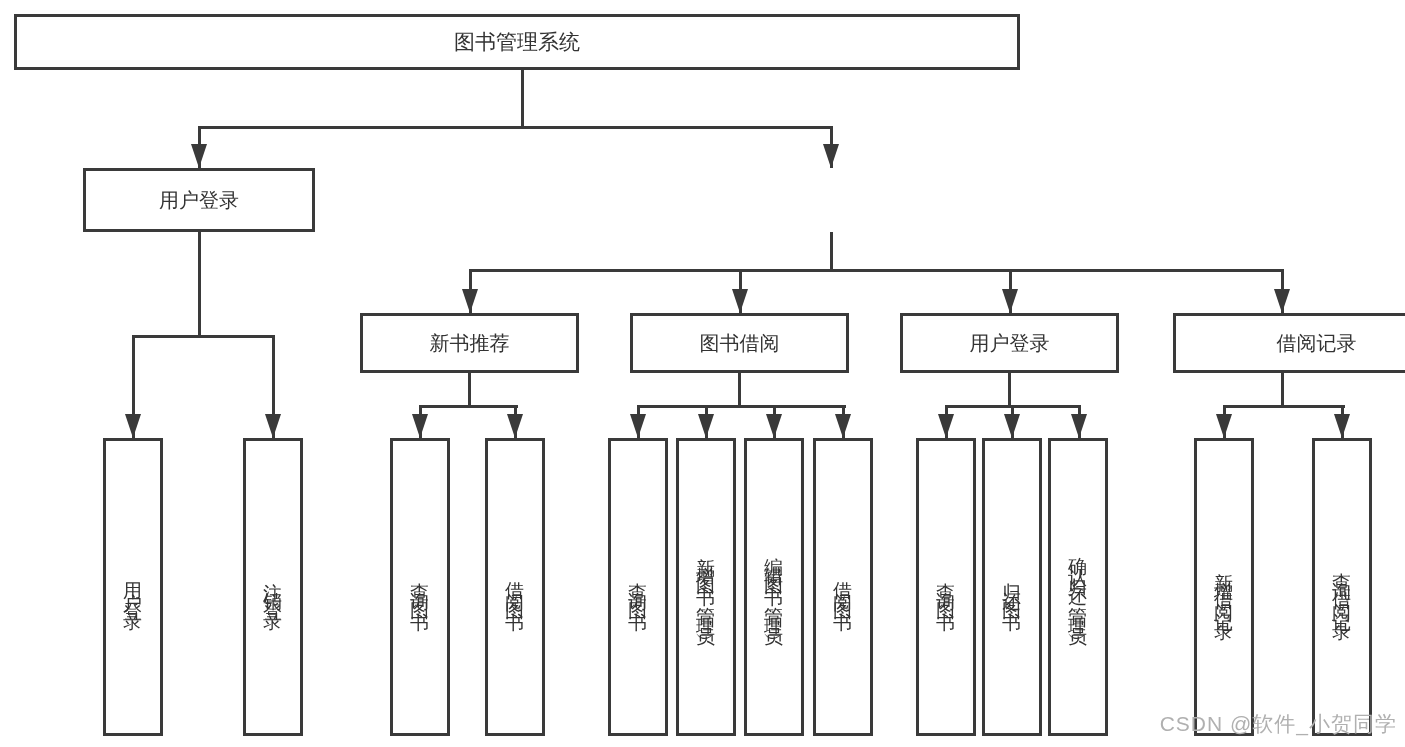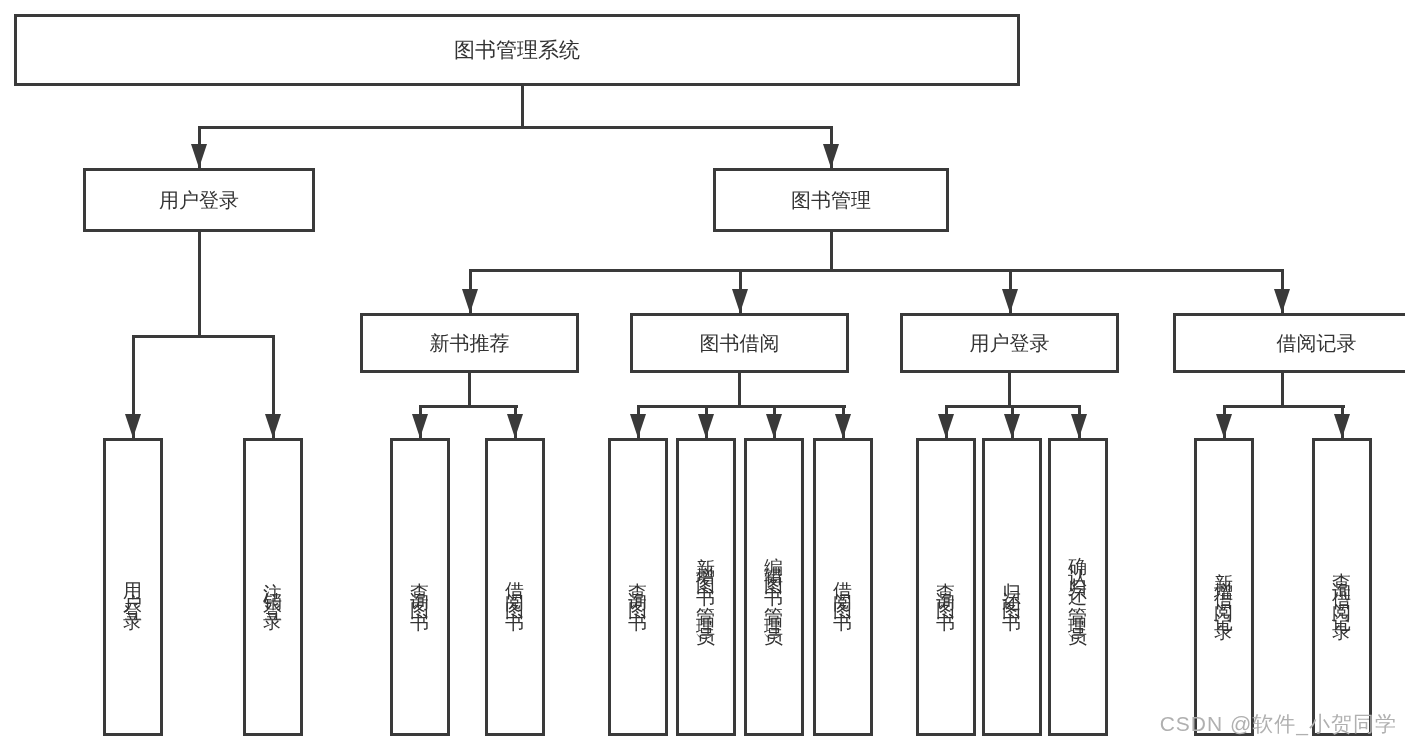--- a/index.html
+++ b/index.html
@@ -30,36 +30,33 @@
   .watermark {
     position:absolute; right:8px; bottom:9px; z-index:5;
     color:var(--watermark,#b0b0b0); font-size:21px; letter-spacing:1px;
   }
 </style>
 </head>
 <body>
 
 <div id="stage">
 
-  <div class="box root" style="left:14px; top:14px; width:1006px; height:72px;">
+  <div class="box root" style="left:14px; top:14px; width:1006px; height:56px;">
     <span>图书管理系统</span>
   </div>
 
   <div class="vline" style="left:521px; top:70px; height:56px;"></div>
   <div class="hline" style="left:198px; top:126px; width:635px;"></div>
   <div class="vline" style="left:198px; top:126px; height:42px;"></div>
   <div class="vline" style="left:830px; top:126px; height:42px;"></div>
   <div class="arrow" style="left:191px; top:144px;"></div>
   <div class="arrow" style="left:823px; top:144px;"></div>
 
   <div class="box" style="left:83px; top:168px; width:232px; height:64px;">
     <span>用户登录</span>
-  </div>
-  <div class="box" style="left:713px; top:168px; width:236px; height:64px;">
-    <span>图书管理</span>
   </div>
 
   <div class="vline" style="left:198px; top:232px; height:103px;"></div>
   <div class="hline" style="left:132px; top:335px; width:143px;"></div>
   <div class="vline" style="left:132px; top:335px; height:103px;"></div>
   <div class="vline" style="left:272px; top:335px; height:103px;"></div>
   <div class="arrow" style="left:125px; top:414px;"></div>
   <div class="arrow" style="left:265px; top:414px;"></div>
 
   <div class="vline" style="left:830px; top:232px; height:37px;"></div>

